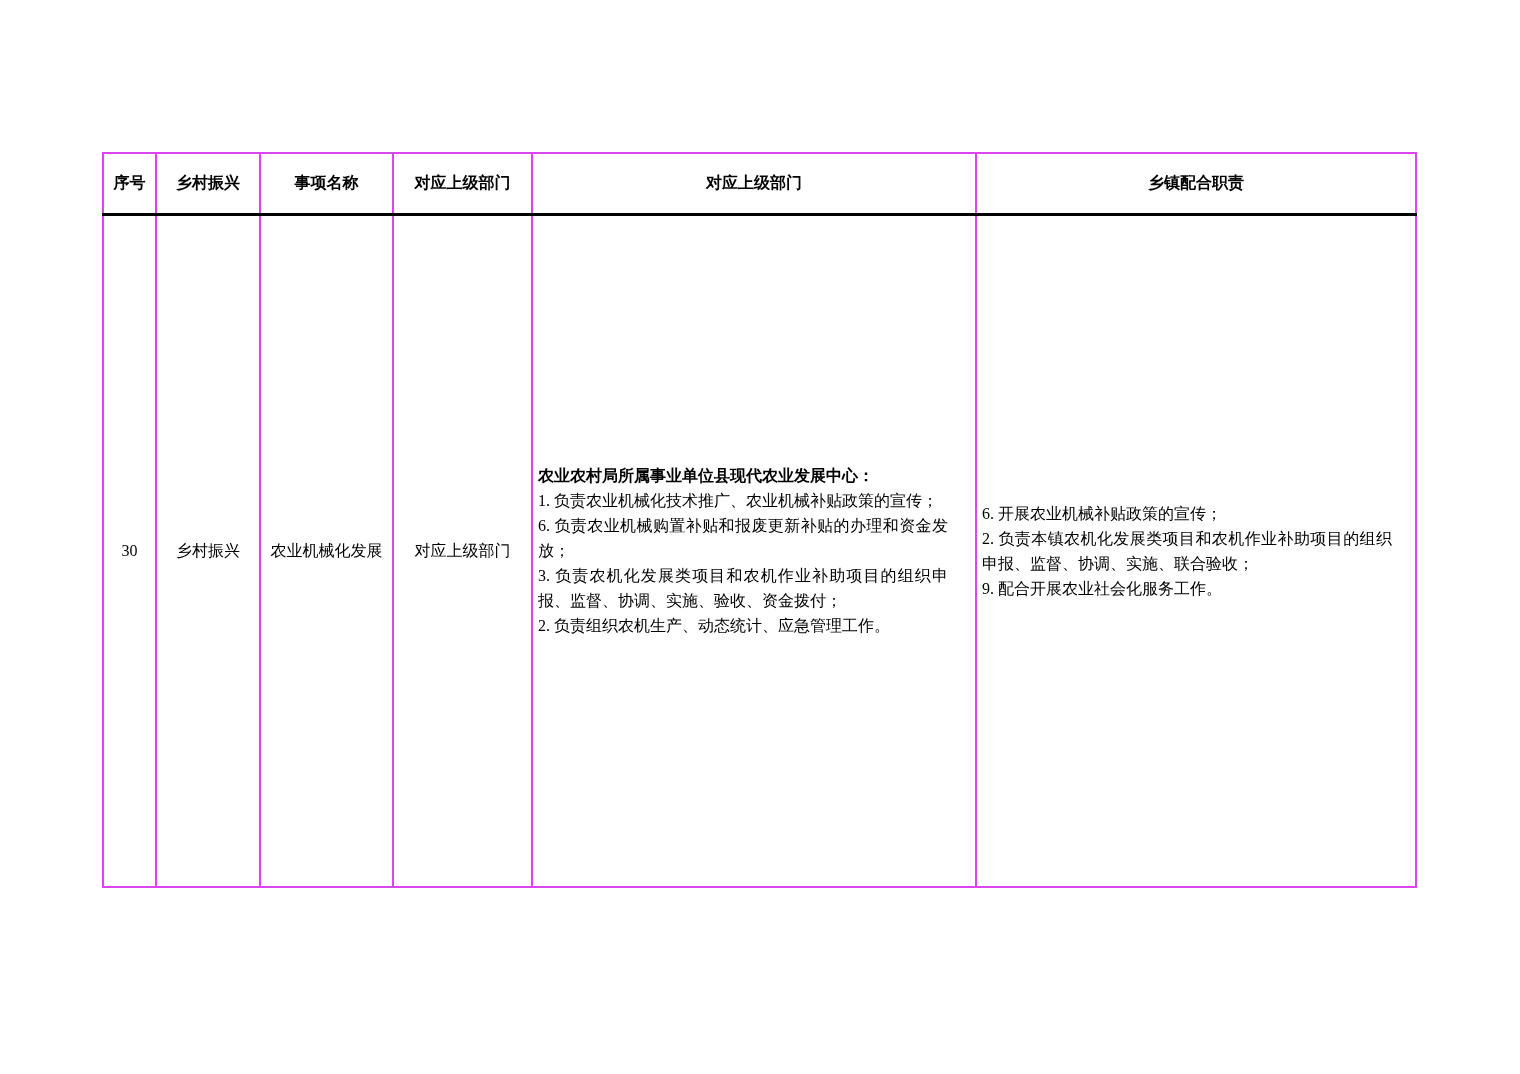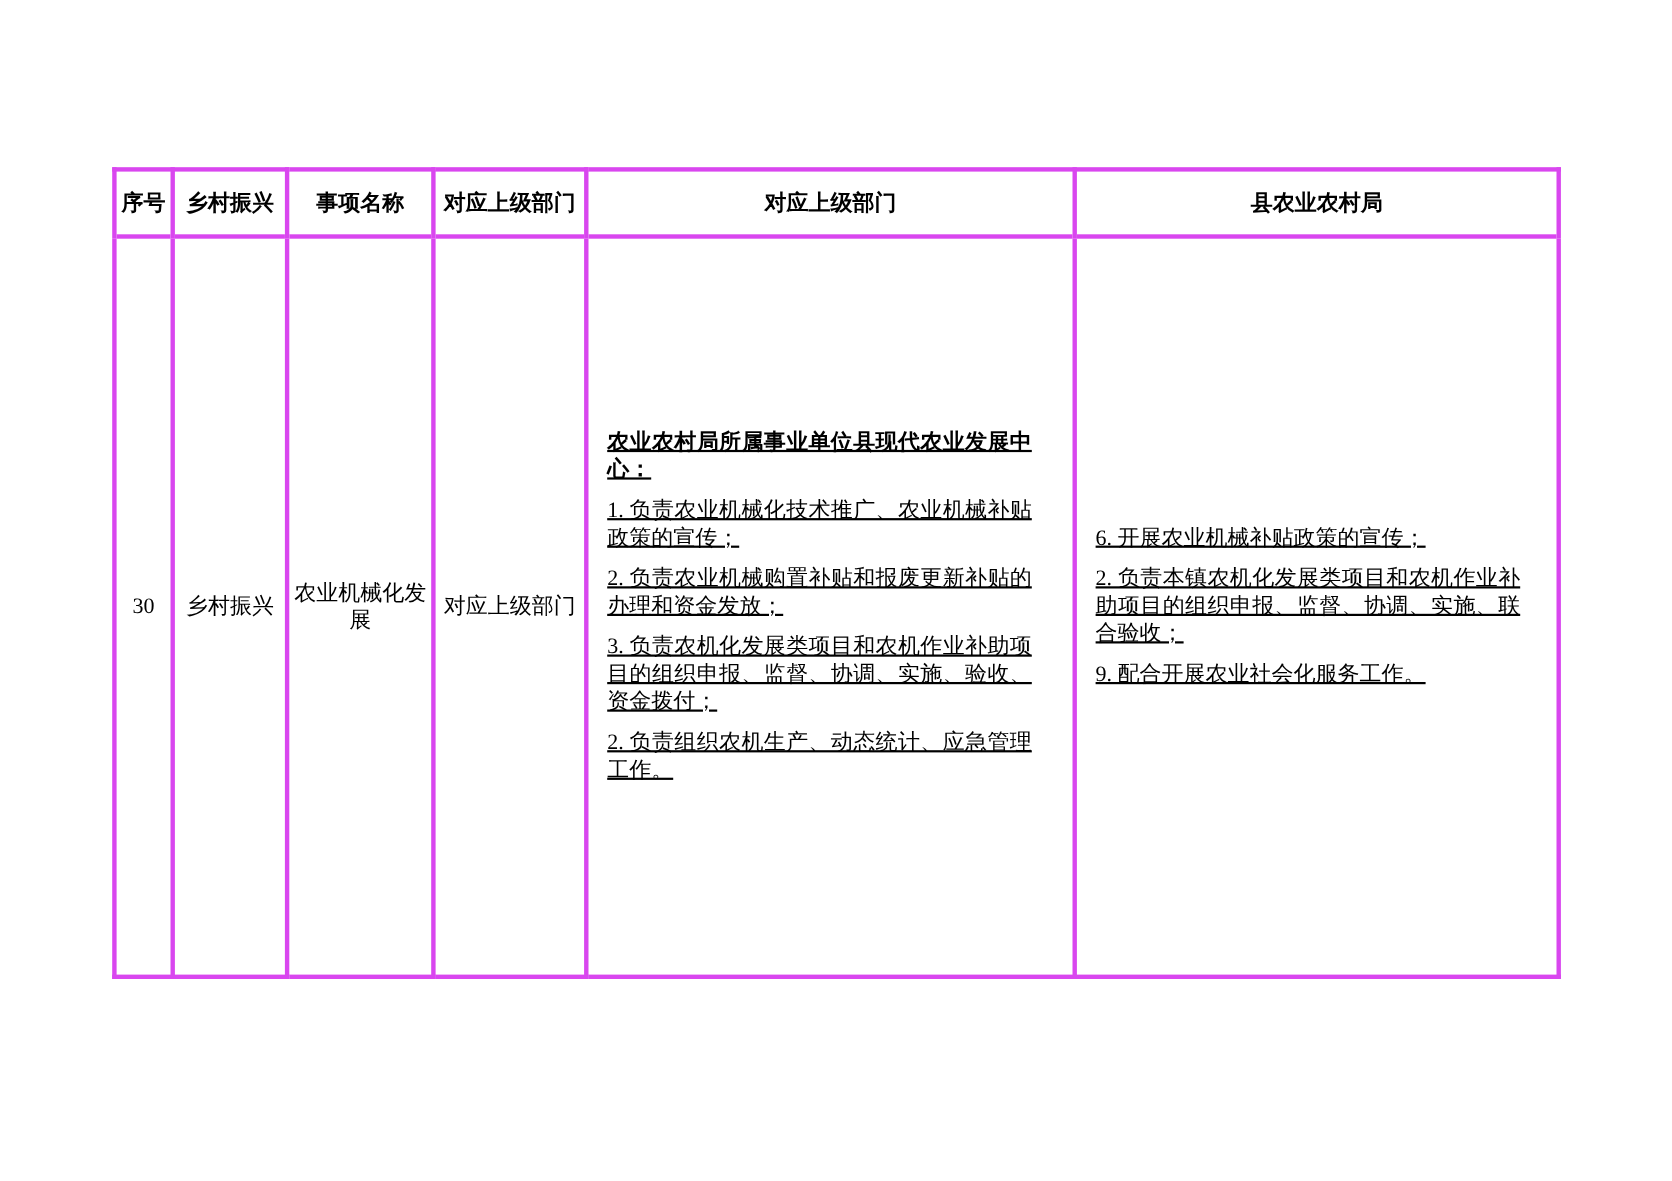--- a/index.html
+++ b/index.html
@@ -25,22 +25,22 @@
     border: 2px solid #000;
   }
   .duties-table col.c-seq  { width: 53px; }
   .duties-table col.c-cat  { width: 104px; }
   .duties-table col.c-name { width: 133px; }
   .duties-table col.c-dept { width: 139px; }
   .duties-table col.c-sup  { width: 444px; }
   .duties-table col.c-town { width: 440px; }
 
   .duties-table th, .duties-table td {
-    border: 4px solid #d946ef;
-    font-size: 20px;
+    border: 2px solid #d946ef;
+    font-size: 16px;
     vertical-align: middle;
     overflow: hidden;
   }
   .duties-table thead tr { height: 61px; }
   .duties-table thead th {
     font-weight: bold;
     text-align: center;
     border-bottom: 3px solid #000;
     padding: 0 2px;
   }
@@ -53,24 +53,23 @@
   td.duty-cell {
     vertical-align: middle;
     line-height: 25px;
     padding: 0;
   }
   td.duty-cell .duty-block {
     width: 410px;
     margin-left: 5px;
   }
   .duty-block p {
-    margin: 12px;
+    margin: 0;
     text-align: justify;
     text-justify: inter-ideograph;
-    text-decoration: underline;
   }
   .duty-heading { font-weight: bold; }
 </style>
 </head>
 <body>
 
 <div class="page">
   <table class="duties-table">
     <colgroup>
       <col class="c-seq">
@@ -80,34 +79,34 @@
       <col class="c-sup">
       <col class="c-town">
     </colgroup>
     <thead>
       <tr>
         <th>序号</th>
         <th>乡村振兴</th>
         <th>事项名称</th>
         <th>对应上级部门</th>
         <th>对应上级部门</th>
-        <th>县农业农村局</th>
+        <th>乡镇配合职责</th>
       </tr>
     </thead>
     <tbody>
       <tr>
         <td class="cell-center">30</td>
         <td class="cell-center">乡村振兴</td>
         <td class="cell-center">农业机械化发展</td>
         <td class="cell-center">对应上级部门</td>
         <td class="duty-cell">
           <div class="duty-block">
             <p class="duty-heading">农业农村局所属事业单位县现代农业发展中心：</p>
             <p class="duty-line">1. 负责农业机械化技术推广、农业机械补贴政策的宣传；</p>
-            <p class="duty-line">2. 负责农业机械购置补贴和报废更新补贴的办理和资金发放；</p>
+            <p class="duty-line">6. 负责农业机械购置补贴和报废更新补贴的办理和资金发放；</p>
             <p class="duty-line">3. 负责农机化发展类项目和农机作业补助项目的组织申报、监督、协调、实施、验收、资金拨付；</p>
             <p class="duty-line">2. 负责组织农机生产、动态统计、应急管理工作。</p>
           </div>
         </td>
         <td class="duty-cell">
           <div class="duty-block">
             <p class="duty-line">6. 开展农业机械补贴政策的宣传；</p>
             <p class="duty-line">2. 负责本镇农机化发展类项目和农机作业补助项目的组织申报、监督、协调、实施、联合验收；</p>
             <p class="duty-line">9. 配合开展农业社会化服务工作。</p>
           </div>

